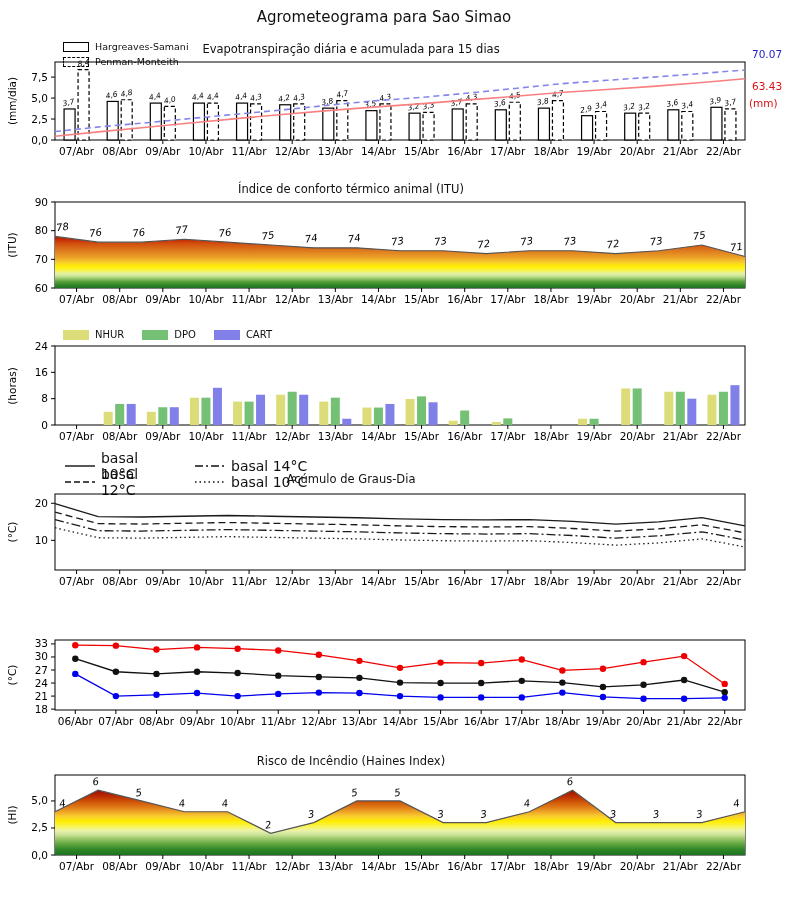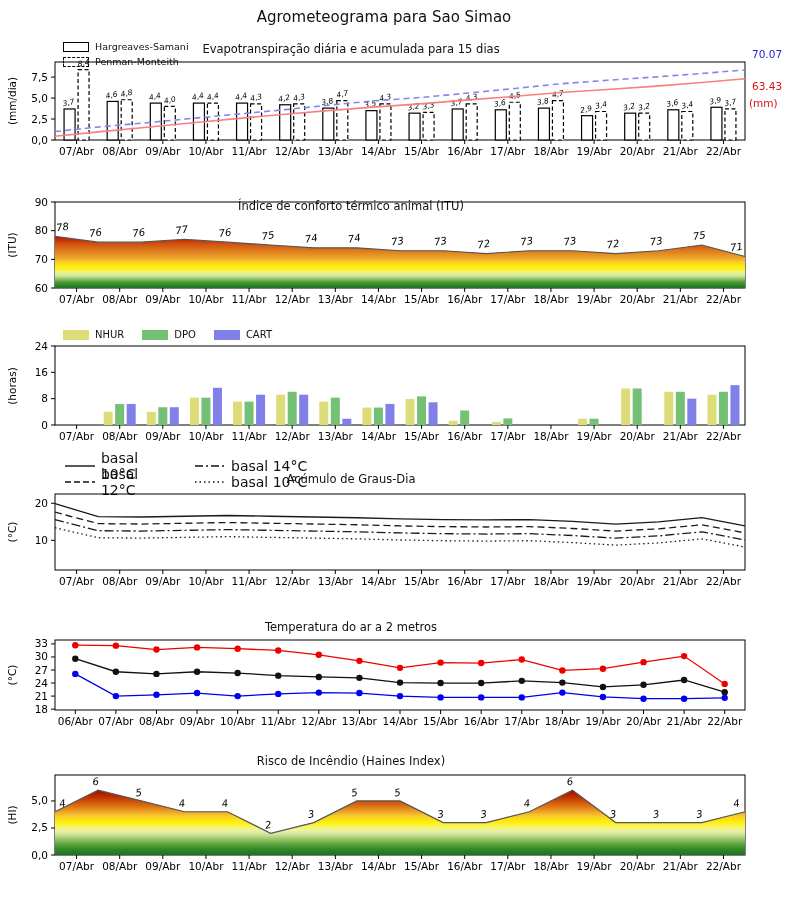--- a/index.html
+++ b/index.html
@@ -23,23 +23,22 @@
   svg text{font-family:"DejaVu Sans","Liberation Sans",sans-serif;}
 </style>
 </head>
 <body>
 
 <div class="page">
 
   <div class="main-title">Agrometeograma para Sao Simao</div>
 
   <div class="ctitle" style="top:42px">Evapotranspiração diária e acumulada para 15 dias</div>
-  <div class="ctitle" style="top:199px">Índice de conforto térmico animal (ITU)</div>
+  <div class="ctitle" style="top:182px">Índice de conforto térmico animal (ITU)</div>
   <div class="ctitle" style="top:472px">Acúmulo de Graus-Dia</div>
-  <div class="ctitle" style="top:620px">Temperatura do ar a 2 metros</div>
   <div class="ctitle" style="top:754px">Risco de Incêndio (Haines Index)</div>
 
   <div class="legend" style="left:63px;top:37px">
     <div class="lrow">
       <span class="swatch-box"></span>
       <span>Hargreaves-Samani</span>
     </div>
     <div class="lrow">
       <span class="swatch-box dashed"></span>
       <span>Penman-Monteith</span>

